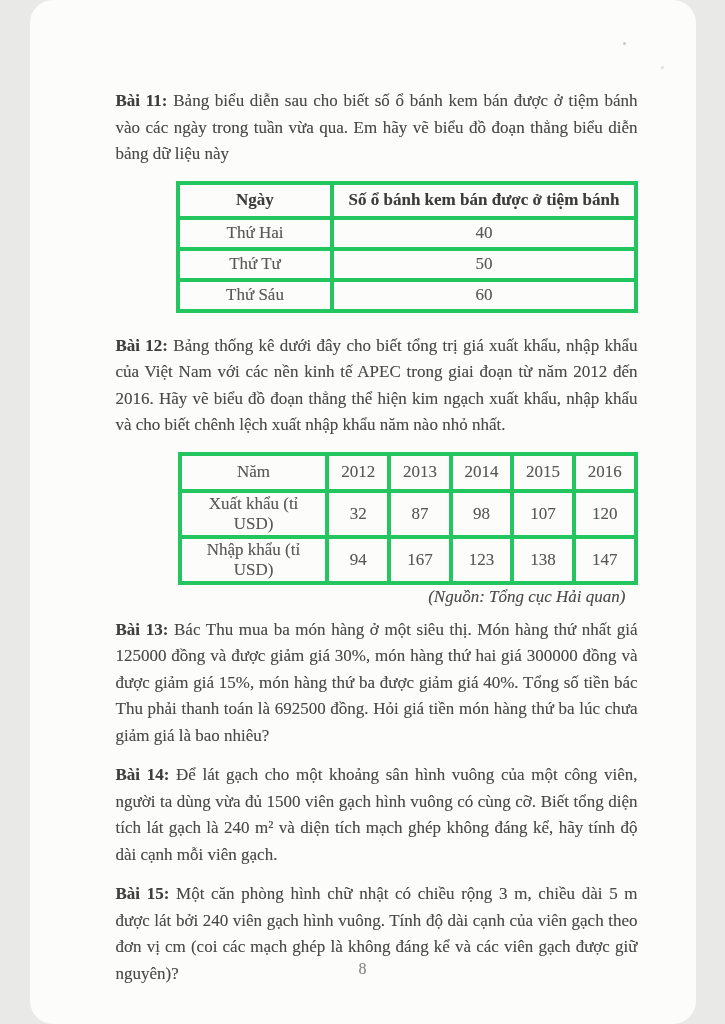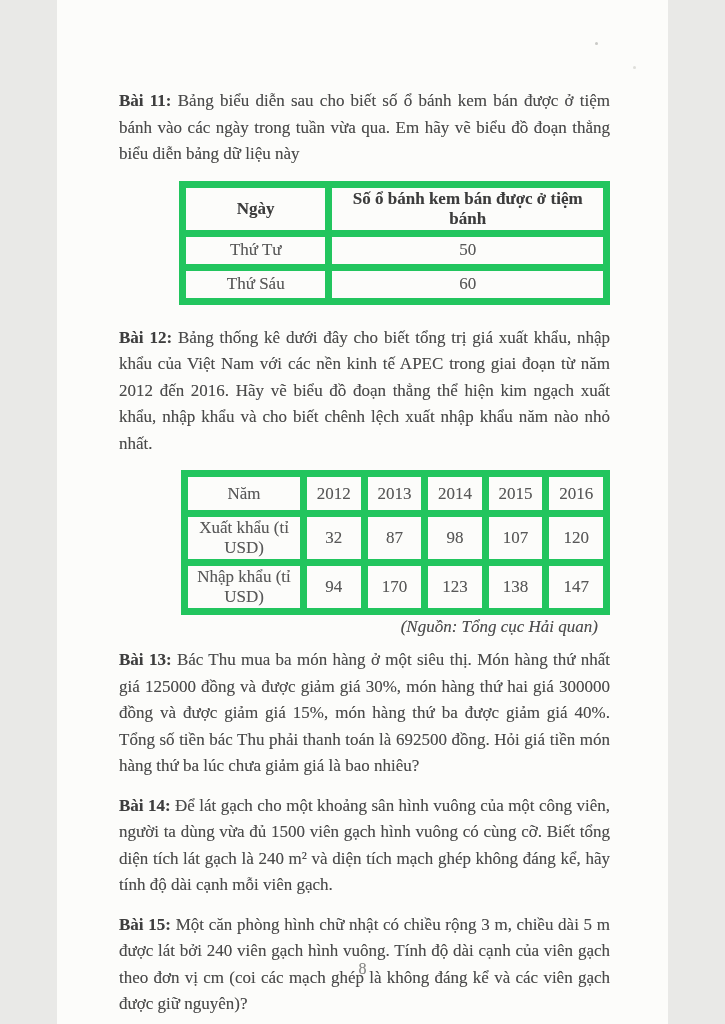--- a/index.html
+++ b/index.html
@@ -1,43 +1,44 @@
 <!DOCTYPE html>
 <html><head>
 <meta charset="utf-8">
 <style>
   html, body { margin: 0; padding: 0; background: #e9e9e7; }
   .page {
     position: relative;
-    width: 611px;
+    width: 666px;
     height: 1024px;
     margin: 0 auto;
     background: #fcfcfa;
     font-family: "Liberation Serif", "DejaVu Serif", serif;
     color: #4a4a4a;
     box-sizing: border-box;
-    padding: 88px 58px 0 62px;
+    padding: 88px 58px 0 86px;
     overflow: hidden;
     text-shadow: 0 0 0.5px rgba(90,90,90,0.45);
+    border-radius: 23px;
   }
   .para {
     font-size: 17px;
     line-height: 1.56;
     text-align: justify;
     margin: 0 0 13px 0;
   }
   .ex-label { font-weight: bold; color: #3e3e3e; }
 
   table.tbl {
     border-collapse: collapse;
     color: #585858;
     text-shadow: 0 0 0.5px rgba(100,100,100,0.4);
   }
   .tbl th, .tbl td {
-    border: 7px solid #22c55e;
+    border: 4px solid #22c55e;
     text-align: center;
     vertical-align: middle;
     padding: 1px 6px;
     font-size: 17px;
   }
   .tbl-cake { margin: 2px 0 20px 60px; }
   .tbl-cake th {
     font-weight: bold;
     color: #3c3c3c;
     height: 29px;
@@ -91,20 +92,24 @@
 
   <table class="tbl tbl-cake">
     <thead>
       <tr>
         <th>Ngày</th>
         <th>Số ổ bánh kem bán được ở tiệm bánh</th>
       </tr>
     </thead>
     <tbody>
       <tr>
+        <td>Thứ Hai</td>
+        <td>40</td>
+      </tr>
+      <tr>
         <td>Thứ Tư</td>
         <td>50</td>
       </tr>
       <tr>
         <td>Thứ Sáu</td>
         <td>60</td>
       </tr>
     </tbody>
   </table>
 
@@ -129,21 +134,21 @@
         <td>Xuất khẩu (tỉ USD)</td>
         <td>32</td>
         <td>87</td>
         <td>98</td>
         <td>107</td>
         <td>120</td>
       </tr>
       <tr>
         <td>Nhập khẩu (tỉ USD)</td>
         <td>94</td>
-        <td>170</td>
+        <td>167</td>
         <td>123</td>
         <td>138</td>
         <td>147</td>
       </tr>
     </tbody>
   </table>
 
   <p class="source-note">(Nguồn: Tổng cục Hải quan)</p>
 
   <p class="para">

